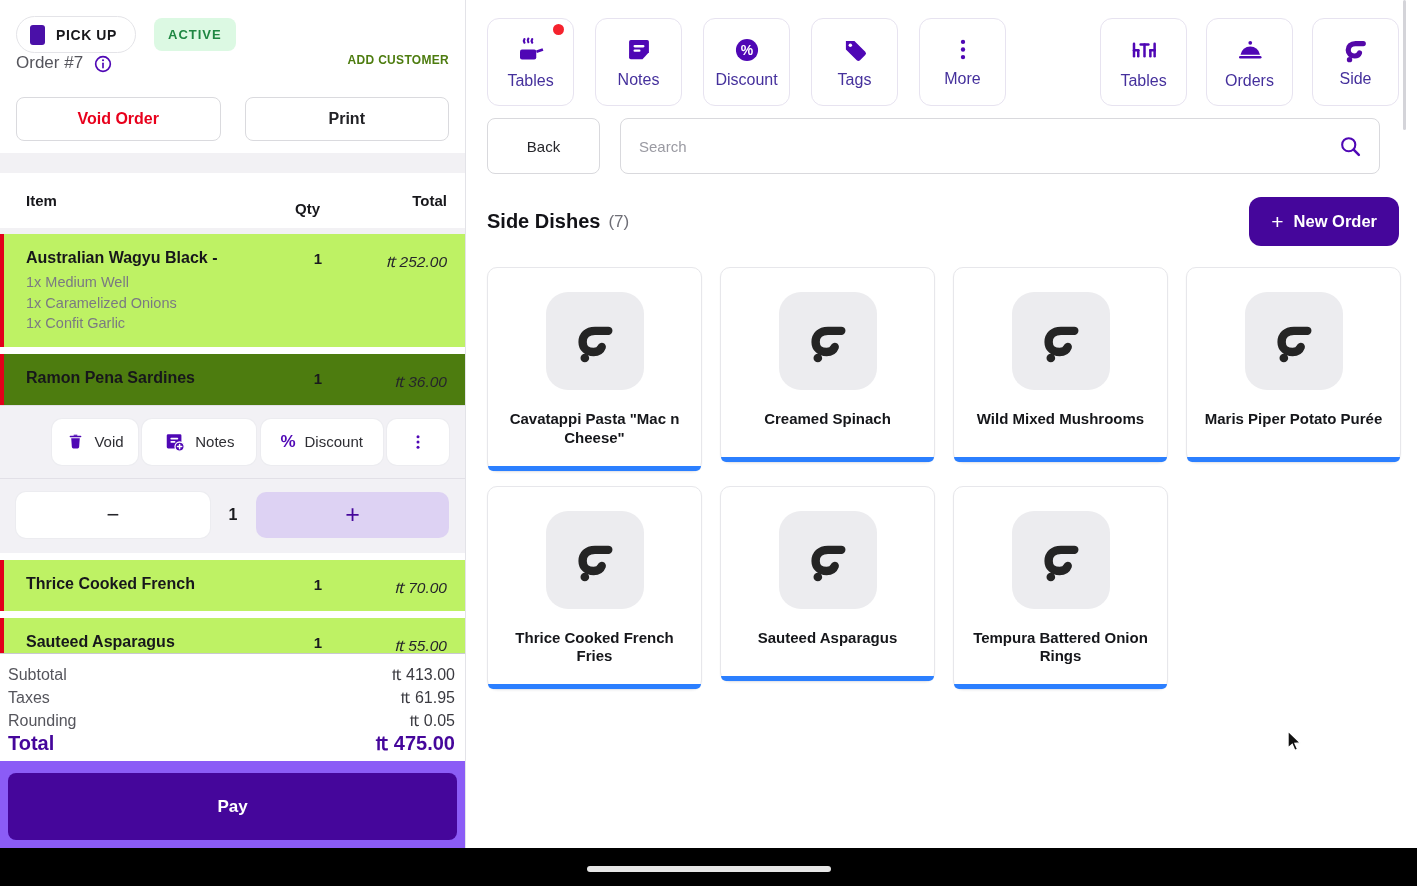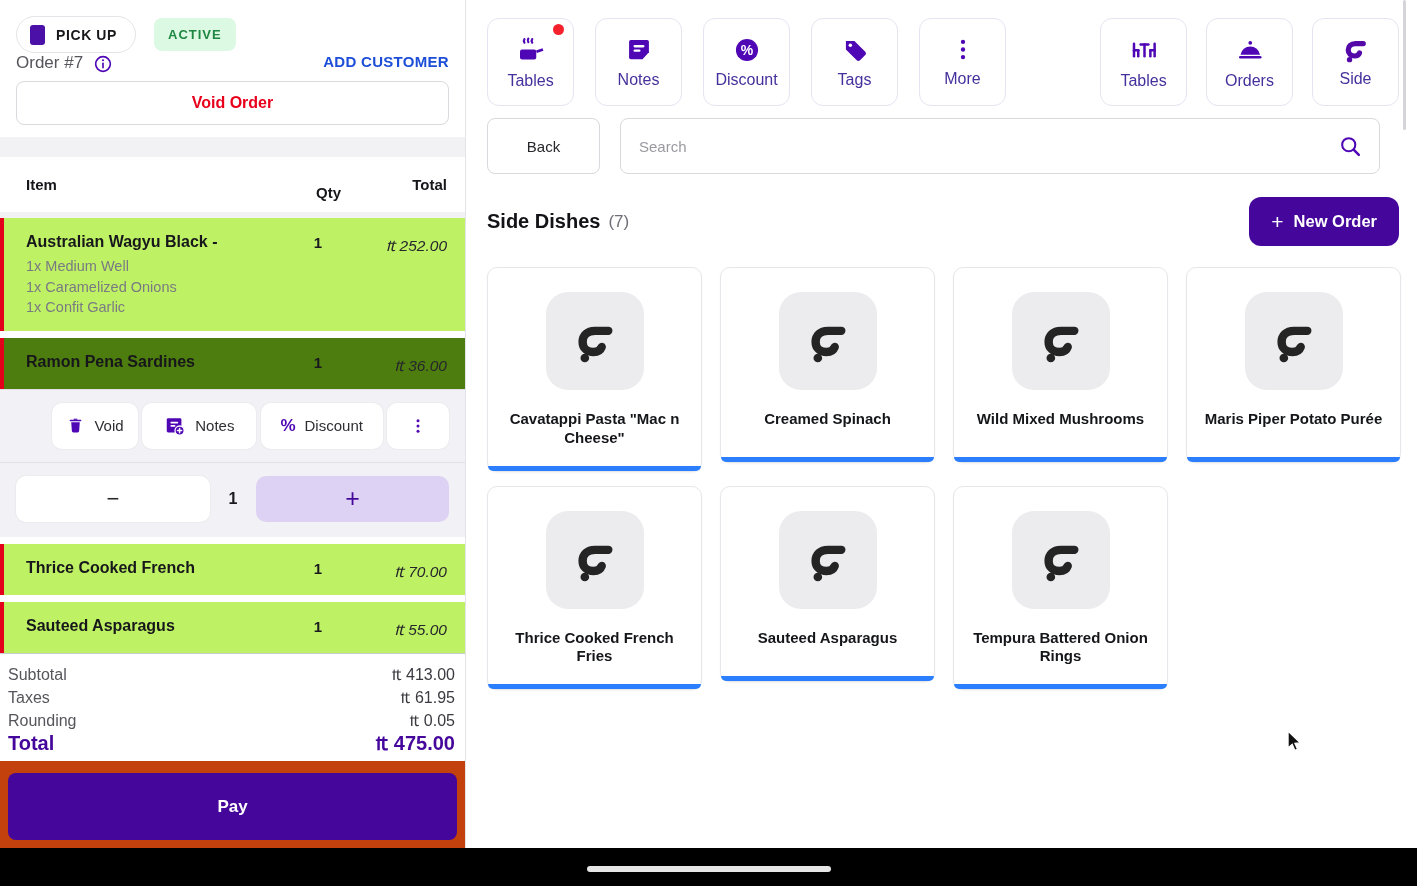--- a/index.html
+++ b/index.html
@@ -15,33 +15,33 @@
   .pickup-pill { display:flex; align-items:center; gap:11px; height:37px; padding:0 18px 0 13px;
     border:1px solid #e4e4e8; border-radius:19px; background:#fff; cursor:pointer; }
   .pickup-glyph { width:15px; height:20px; background:#4a10a8; border-radius:3px; }
   .pickup-label { font-weight:bold; font-size:14px; letter-spacing:.6px; color:#17171b; }
   .active-badge { height:33px; padding:0 14px; display:flex; align-items:center;
     background:#dcf9e3; border-radius:8px; font-weight:bold; font-size:13px;
     letter-spacing:1px; color:#1e8742; }
   .lp-row2 { display:flex; align-items:flex-start; }
   .order-num { font-size:17px; color:#55555c; }
   .info-ic { margin-left:9px; display:flex; }
-  .add-customer { margin-left:auto; font-size:15px; font-weight:bold; color:#1d4ed8;
+  .add-customer { margin-left:auto; font-size:12px; font-weight:bold; color:#4d7c0f;
     letter-spacing:.3px; cursor:pointer; }
-  .lp-row3 { display:flex; gap:24px; margin-top:6px; }
+  .lp-row3 { display:flex; gap:24px; margin-top:22px; }
   .lp-btn { flex:1; height:44px; border:1px solid #dadade; border-radius:8px; background:#fff;
     font-family:inherit; font-weight:bold; font-size:16px; cursor:pointer; }
   .void-order { color:#e8001c; }
   .print-btn { color:#222226; }
   .gray-band { height:20px; background:#f2f1f4; }
   .cols-row { display:flex; align-items:center; height:55px; padding:0 18px 0 26px;
     font-weight:bold; font-size:15px; color:#17171b; background:#fff; }
   .thin-band { height:6px; background:#f2f1f4; }
   .col-item { flex:1; }
-  .col-qty { width:46px; text-align:right;margin-top:16px; }
+  .col-qty { width:46px; text-align:left;margin-top:16px; }
   .col-total { width:106px; text-align:right; }
 
   .items-scroll { flex:1; overflow:hidden; background:#fff; }
   .item-row { display:flex; align-items:flex-start; padding:15px 18px 13px 22px;
     border-left:4px solid #e2001a; background:#bef264; margin-bottom:7px; cursor:pointer; }
   .item-name { font-weight:bold; font-size:16px; color:#17171b; }
   .item-mods { margin-top:5px; }
   .item-mod { font-size:14.5px; color:#7a7a82; line-height:1.42; }
   .item-main { flex:1; padding-right:6px; }
   .item-qty { width:46px; text-align:center; font-weight:bold; font-size:15px; padding-top:1px; }
@@ -65,21 +65,21 @@
   .step-val { width:46px; text-align:center; font-weight:bold; font-size:16px; }
   .step-plus { flex:1; height:46px; background:#ddd2f3; border:none; border-radius:10px;
     font-size:25px; color:#45069b; cursor:pointer; font-family:inherit; }
 
   .totals-panel { border-top:1px solid #c9c9d0; background:#fff; padding:9px 10px 6px 8px; }
   .tot-line { display:flex; align-items:baseline; line-height:23px;text-align:right; }
   .tot-label { font-size:16px; color:#55555c; }
   .tot-value { margin-left:auto; font-size:16px; color:#3a3a40; }
   .tot-line.grand .tot-label { font-size:20px; font-weight:bold; color:#45069b; }
   .tot-line.grand .tot-value { font-size:20px; font-weight:bold; color:#45069b; }
-  .pay-wrap { padding:12px 8px 8px 8px; background:#c2410c; }
+  .pay-wrap { padding:12px 8px 8px 8px; background:#8b5cf6; }
   .pay-btn { width:100%; height:67px; background:#45069b; color:#fff; border:none;
     border-radius:8px; font-family:inherit; font-weight:bold; font-size:17px; cursor:pointer; }
 
   
   .right-panel { position:absolute; left:467px; top:0; right:0; height:848px; background:#fff;
     padding:18px 18px 0 20px; }
   .toolbar { display:flex; align-items:flex-start; }
   .tool-group-left { display:flex; gap:21px; }
   .tool-group-right { display:flex; gap:19px; margin-left:auto; }
   .tool-btn { width:87px; height:88px; background:#fff; border:1px solid #e7e3f0;
@@ -144,20 +144,21 @@
           <svg width="22" height="22" viewBox="0 0 24 24">
               <circle cx="12" cy="12" r="8" fill="none" stroke="#4f07b5" stroke-width="1.8"></circle>
               <line x1="12" y1="11.2" x2="12" y2="16" stroke="#4f07b5" stroke-width="1.8" stroke-linecap="round"></line>
               <circle cx="12" cy="7.9" r="1.15" fill="#4f07b5"></circle>
             </svg>
         </span>
         <span class="add-customer">ADD CUSTOMER</span>
       </div>
       <div class="lp-row3">
         <button class="lp-btn void-order">Void Order</button>
+        <button class="lp-btn print-btn">Print</button>
       </div>
     </div>
 
     <div class="gray-band"></div>
 
     <div class="cols-row">
       <span class="col-item">Item</span>
       <span class="col-qty">Qty</span>
       <span class="col-total">Total</span>
     </div>

